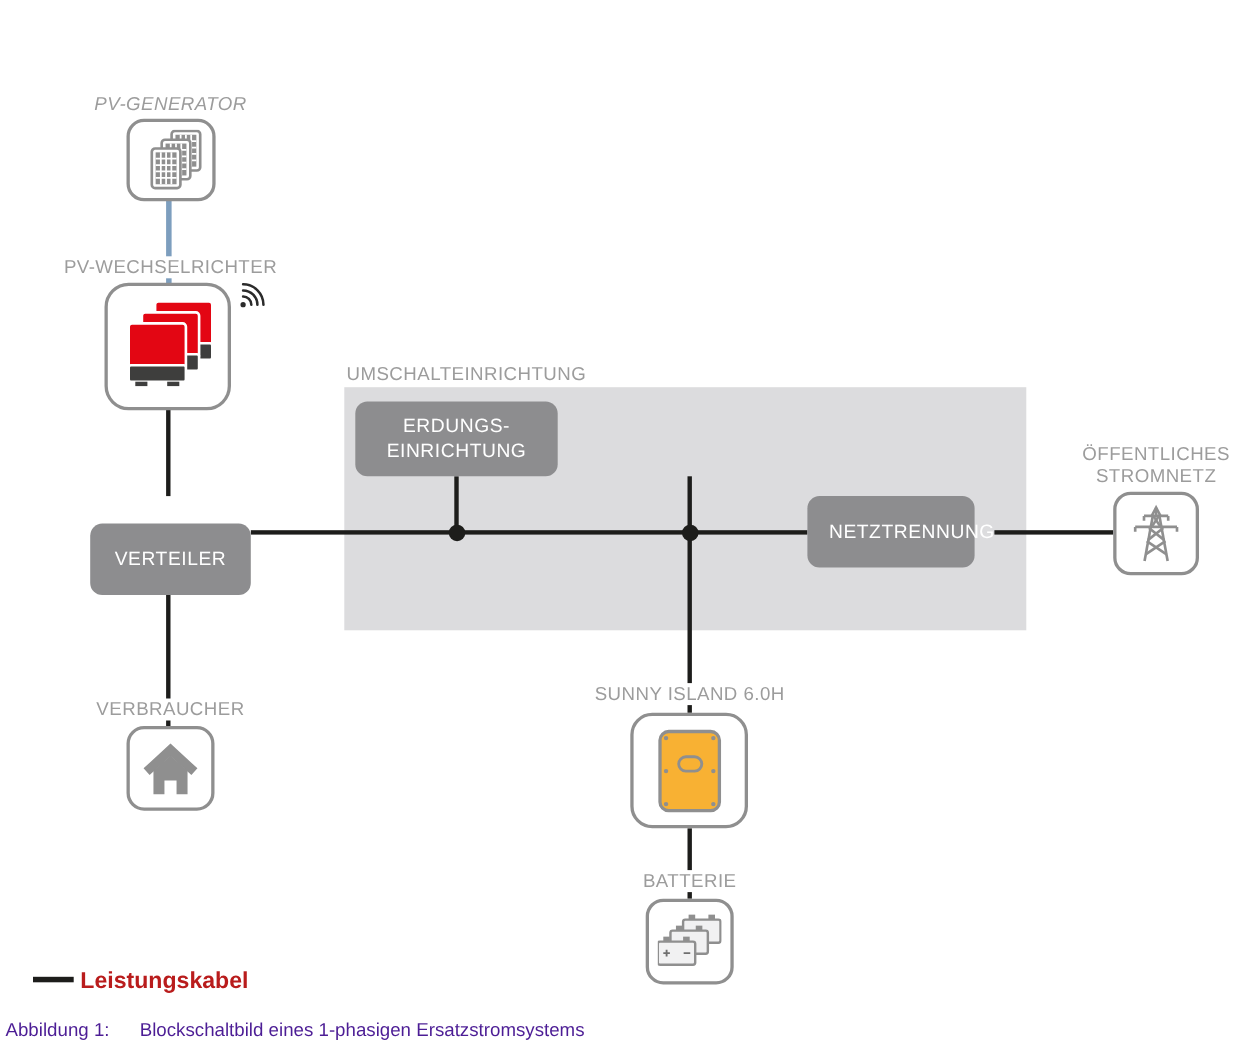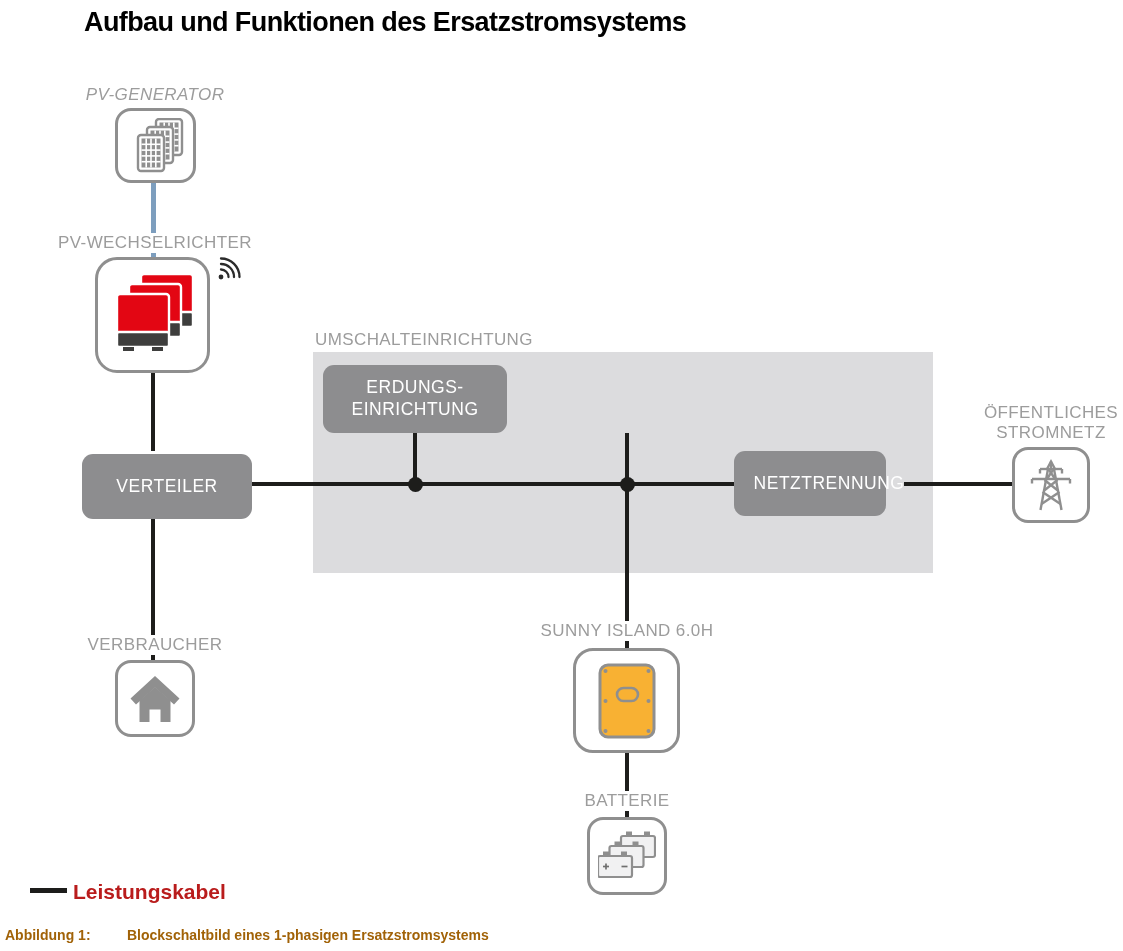--- a/index.html
+++ b/index.html
@@ -29,28 +29,27 @@
   .cable{background:#1d1d1b;}
   .cable-dc{background:#7d9ebe;}
   .junction{
     width:15px;height:15px;border-radius:50%;background:#1d1d1b;
   }
   #region{
     left:313px;top:352px;width:620px;height:221px;background:#dcdcde;
   }
   #legend-line{left:30px;top:888px;width:37px;height:5px;background:#1d1d1b;}
   #legend-label{left:73px;top:880px;font-size:21px;color:#b91c1c;font-weight:bold;}
-  .caption{font-size:14px;color:#a16207;white-space:nowrap;font-weight:bold;}
+  .caption{font-size:17px;color:#4c1d95;white-space:nowrap;}
 </style>
 </head>
 <body>
 
 <div id="page">
 
-  <div class="abs" id="doc-title">Aufbau und Funktionen des Ersatzstromsystems</div>
 
   <div class="abs" id="region"></div>
   <div class="abs node-label" style="left:315px;top:330px;text-align:left;">
     <span class="lt" style="background:transparent;padding:0;">UMSCHALTEINRICHTUNG</span>
   </div>
 
   <div class="abs cable" style="left:151px;top:372px;width:4px;height:79px;"></div>
   <div class="abs cable" style="left:151px;top:515px;width:4px;height:146px;"></div>
   <div class="abs cable" style="left:228px;top:482px;width:506px;height:4px;"></div>
   <div class="abs cable" style="left:904px;top:482px;width:108px;height:4px;"></div>
@@ -109,21 +108,21 @@
   </div>
   <svg class="abs" style="left:214px;top:250px;" width="34" height="34" viewBox="0 0 34 34">
     <circle cx="7" cy="27" r="2.4" fill="#2b2b2b"></circle>
     <g fill="none" stroke="#2b2b2b" stroke-width="2.3" stroke-linecap="round">
       <path d="M7 19.5 A 7.5 7.5 0 0 1 14.5 27"></path>
       <path d="M7 14 A 13 13 0 0 1 20 27"></path>
       <path d="M7 8.5 A 18.5 18.5 0 0 1 25.5 27"></path>
     </g>
   </svg>
 
-  <div class="abs node-btn" style="left:82px;top:454px;width:170px;height:65px;">
+  <div class="abs node-btn" style="left:82px;top:476px;width:146px;height:65px;">
     <span>VERTEILER</span>
   </div>
 
   <div class="abs node-label" style="left:55px;top:635px;width:200px;text-decoration:underline;">
     <span class="lt">VERBRAUCHER</span>
   </div>
   <div class="abs icon-box" style="left:115px;top:660px;width:80px;height:77px;">
     <svg width="52" height="48" viewBox="0 0 52 48">
       <path d="M26 1 L50.5 23.5 L45 29.5 L26 12.5 L7 29.5 L1.5 23.5 Z" fill="#8f8f8f"></path>
       <path d="M10.5 47 V25.5 L26 12 L41.5 25.5 V47 H31.5 V34.5 H20.5 V47 Z" fill="#8f8f8f"></path>

